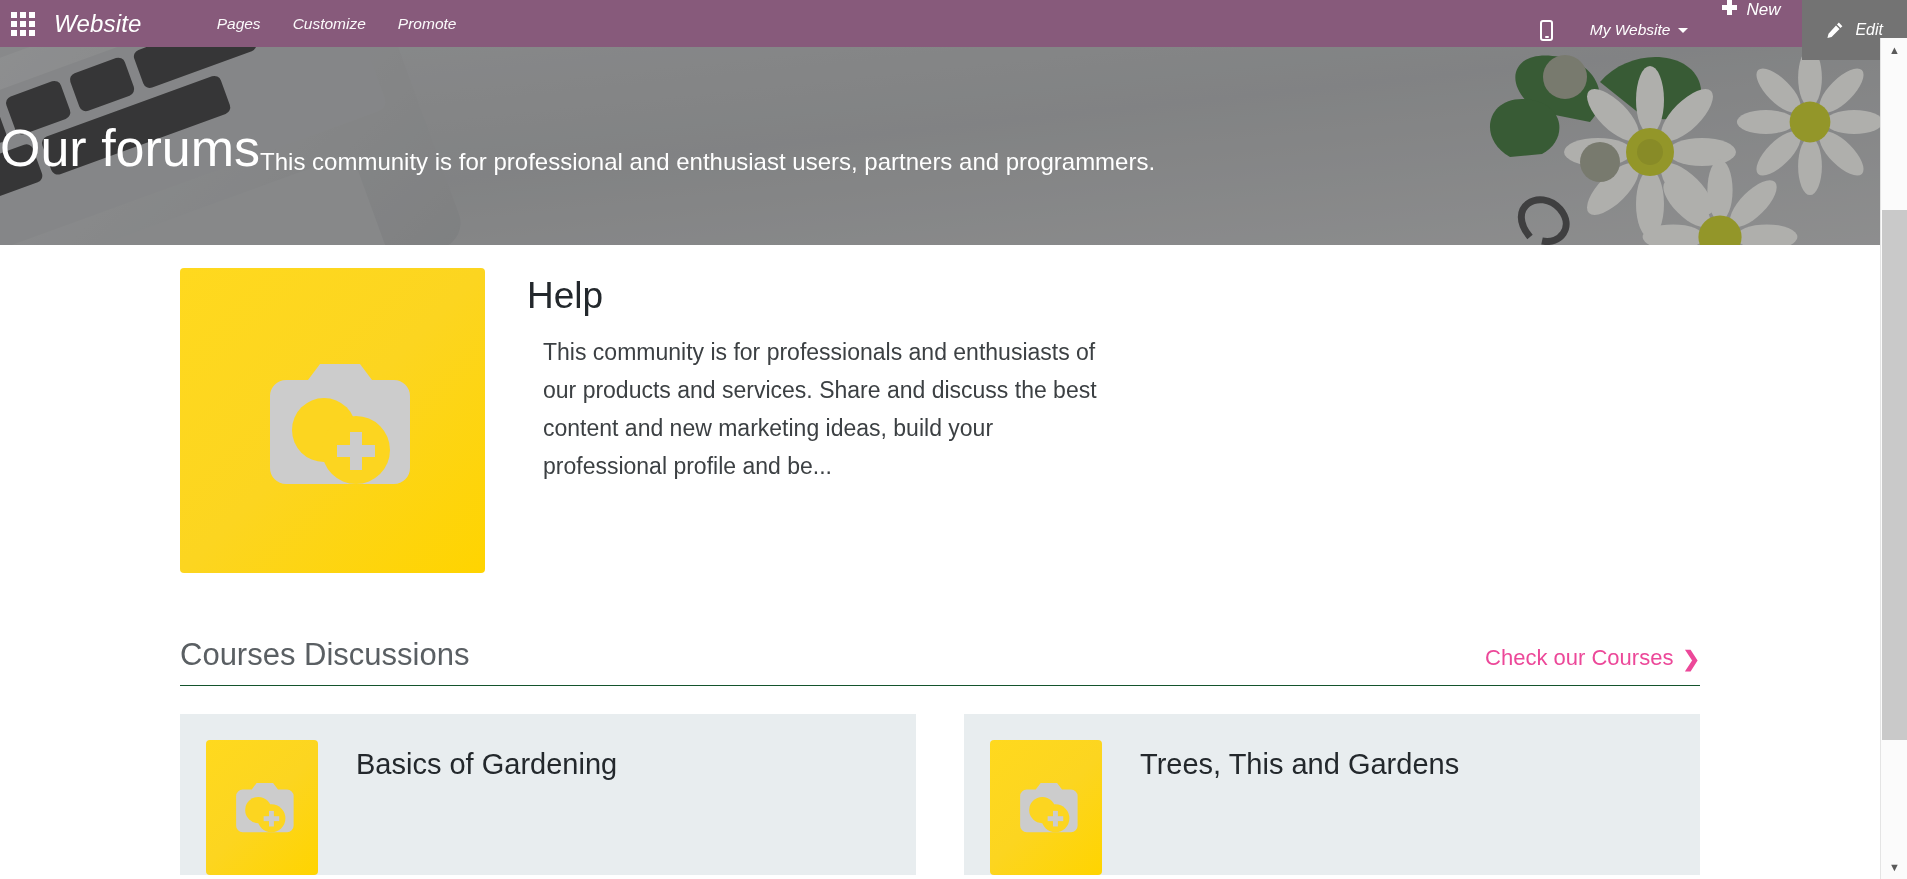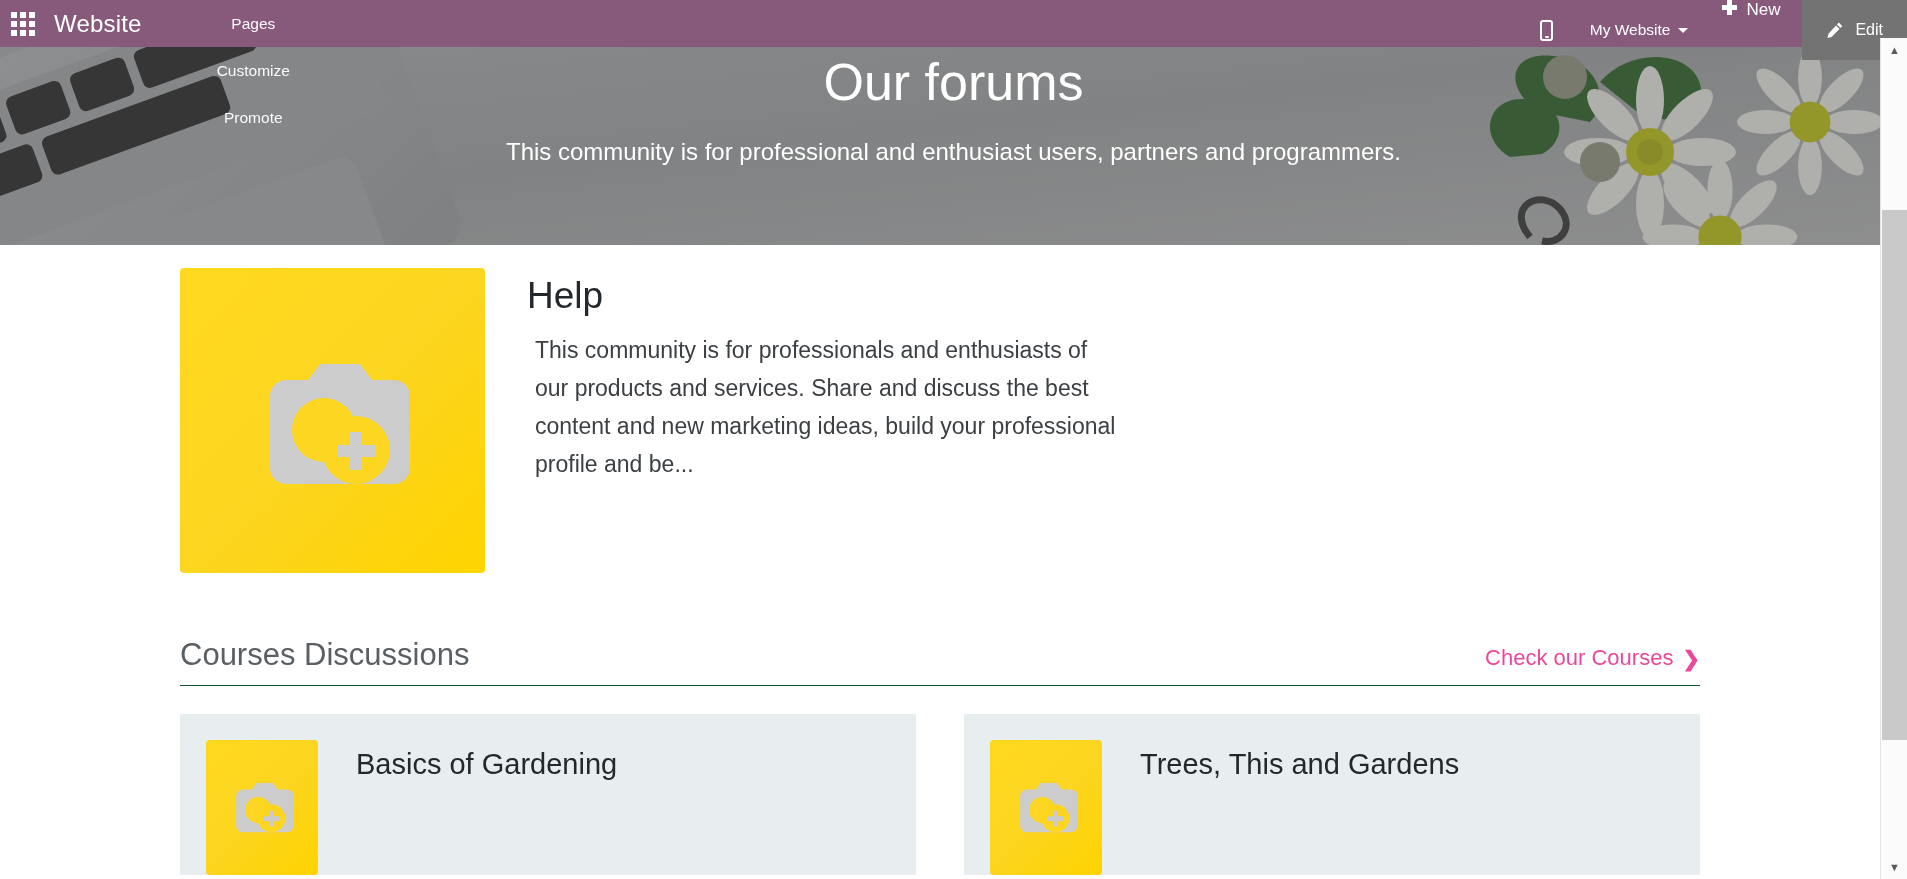--- a/index.html
+++ b/index.html
@@ -23,20 +23,21 @@
   
   .navbar {
     position: absolute;
     top: 0; left: 0;
     width: 1907px;
     height: 47px;
     background: #875a7b;
     display: flex;
     align-items: stretch;
     z-index: 40;
+    font-style: italic;
   }
   .nav-left {
     display: flex;
     align-items: center;
     height: 47px;
   }
   .apps-icon {
     width: 46px;
     height: 47px;
     display: flex;
@@ -63,21 +64,20 @@
     padding: 0 4px 0 8px;
     line-height: 47px;
     cursor: pointer;
     white-space: nowrap;
   }
   .nav-menu {
     display: flex;
     align-items: center;
     height: 47px;
     margin-left: 55px;
-    flex-direction: column;
   }
   .nav-menu .nav-item {
     color: #ffffff;
     font-size: 15.5px;
     padding: 0 16px;
     line-height: 47px;
     cursor: pointer;
     white-space: nowrap;
     opacity: .97;
   }
@@ -183,21 +183,21 @@
   }
   .hero-overlay {
     position: absolute;
     inset: 0;
     background: rgba(70,70,70,0.42);
   }
   .hero-content {
     position: absolute;
     inset: 0;
     display: flex;
-    flex-direction: column;
+    flex-direction: row;
     align-items: center;
     justify-content: flex-start;
     padding-top: 6px;
   }
   .hero-title {
     color: #ffffff;
     font-size: 52px;
     font-weight: 400;
     line-height: 1.15;
     margin: 0;
@@ -253,21 +253,21 @@
     color: #23282c;
     font-weight: 400;
     margin: 0 0 14px 0;
     line-height: 1.2;
     cursor: pointer;
   }
   .intro-body {
     font-size: 23px;
     line-height: 1.64;
     color: #3c4043;
-    margin: 8px;
+    margin: 16px;
     font-weight: 300;
   }
 
   
   .section-head {
     display: flex;
     align-items: baseline;
     justify-content: space-between;
     margin-top: 64px;
     padding-bottom: 12px;

